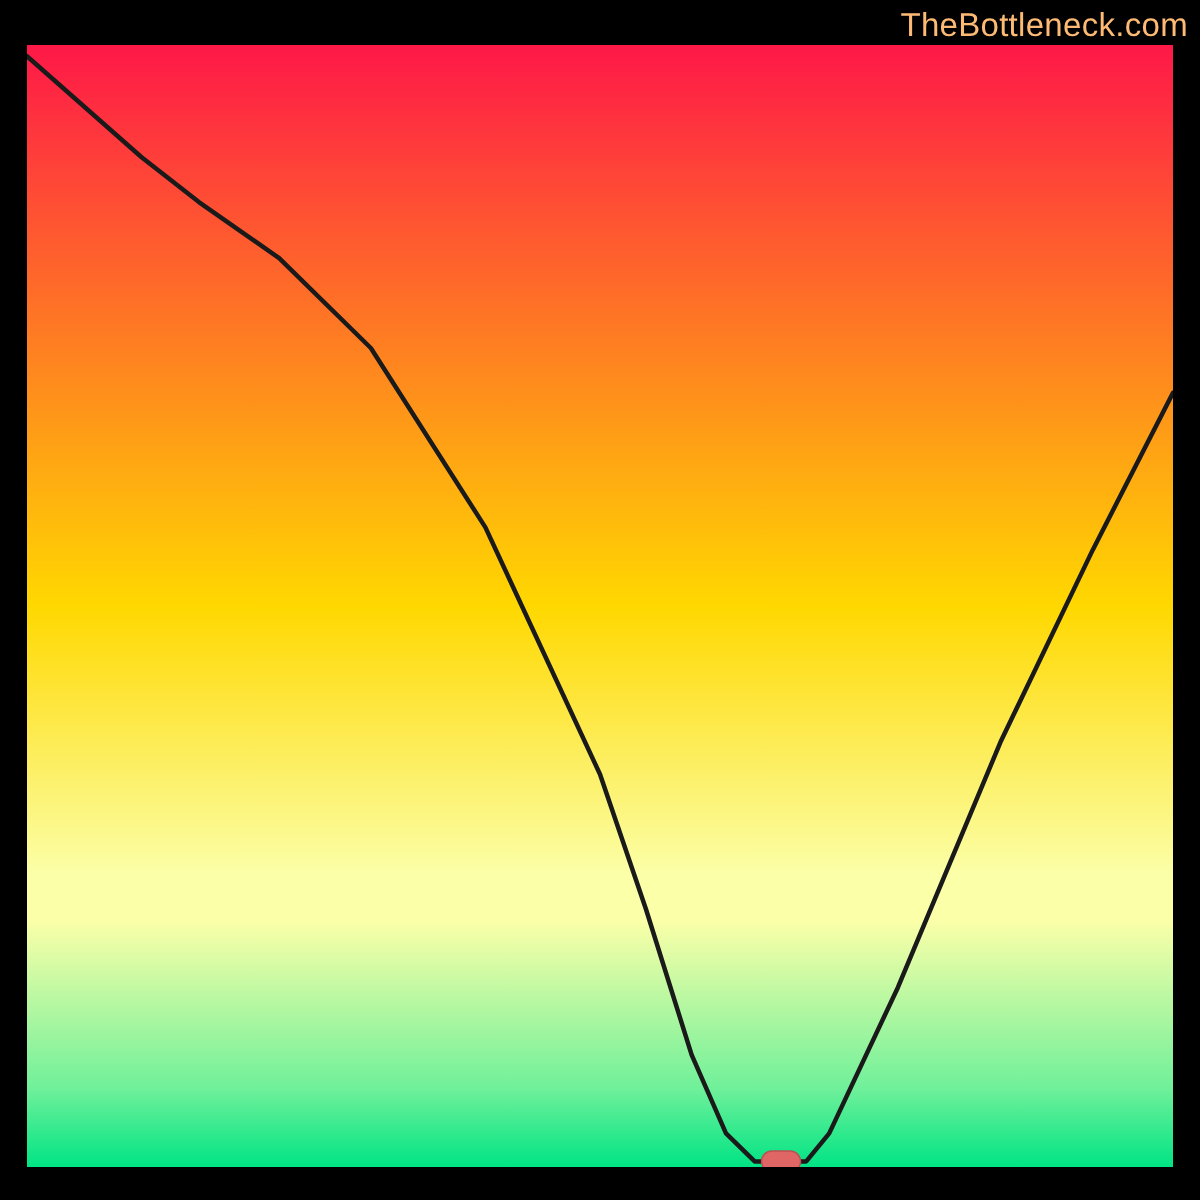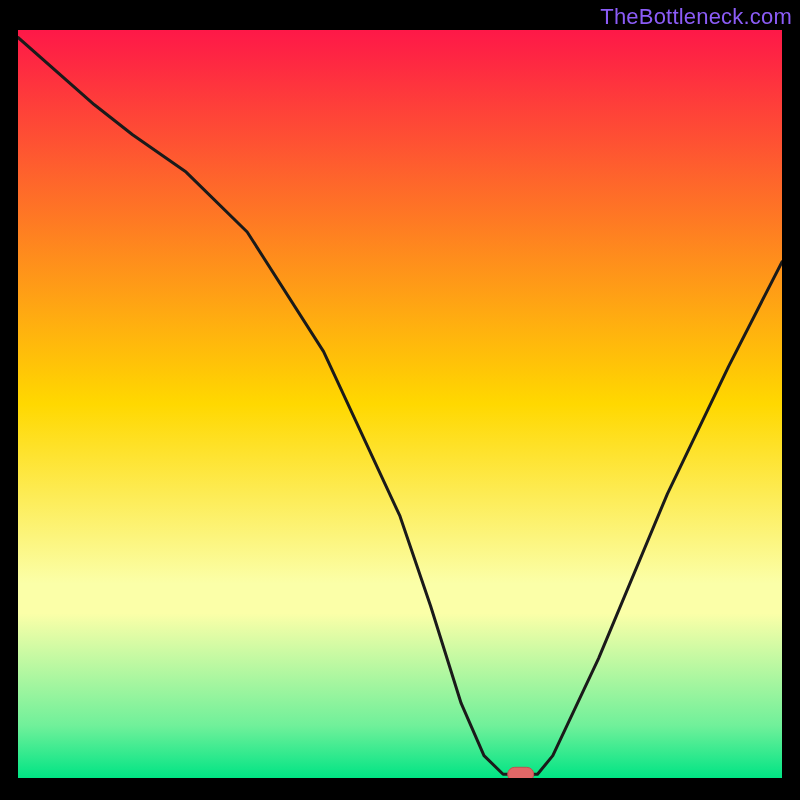--- a/index.html
+++ b/index.html
@@ -12,21 +12,21 @@
     font-family: Arial, Helvetica, sans-serif;
   }
   .frame {
     position: absolute;
     inset: 0;
   }
   .watermark {
     position: absolute;
     top: 4px;
     right: 8px;
-    color: #8b5cf6;
+    color: #fdba74;
     font-size: 22px;
     font-weight: 500;
     letter-spacing: 0.2px;
   }
   .plot-area {
     position: absolute;
     left: 18px;
     top: 30px;
     width: 764px;
     height: 748px;

